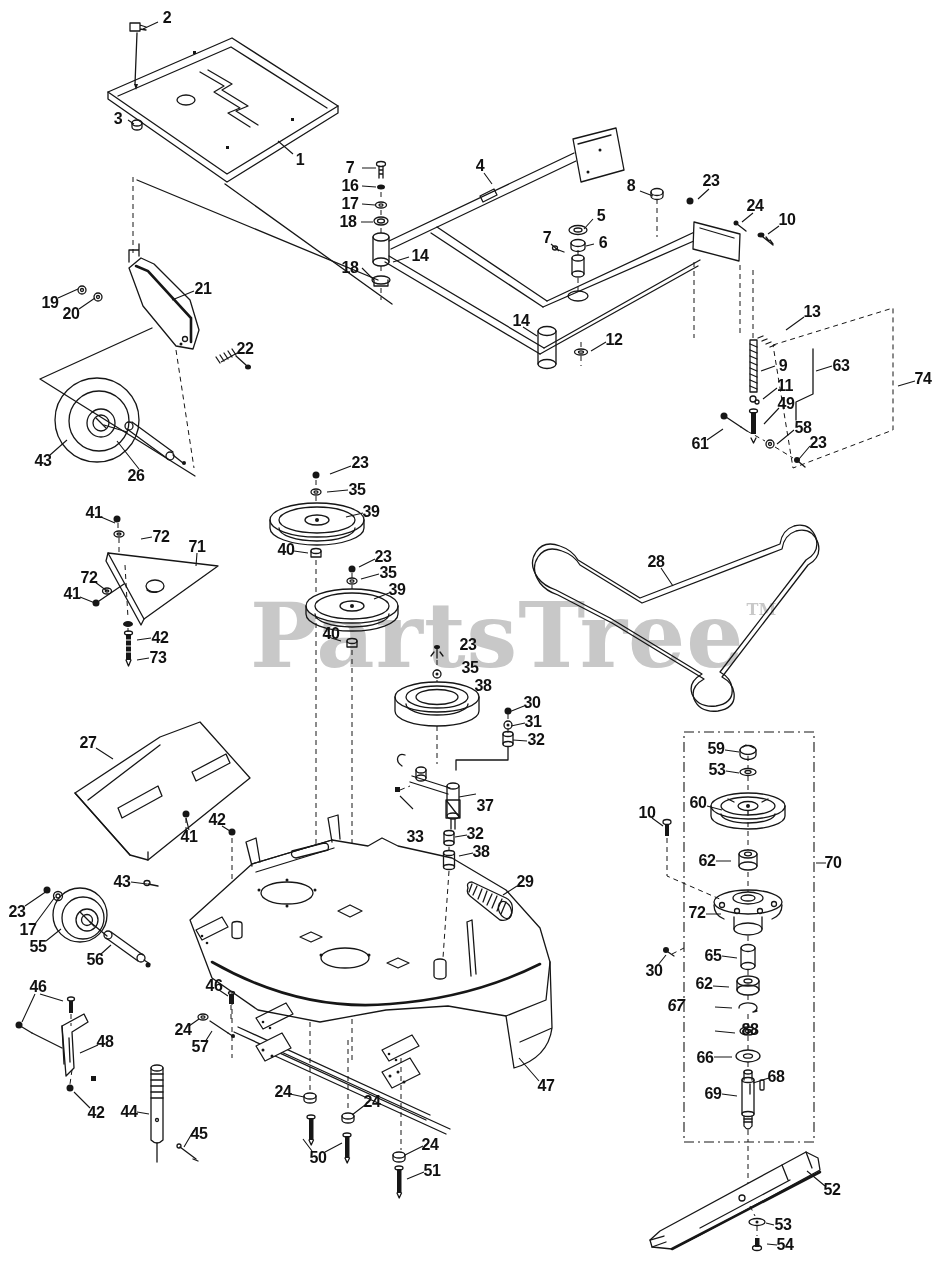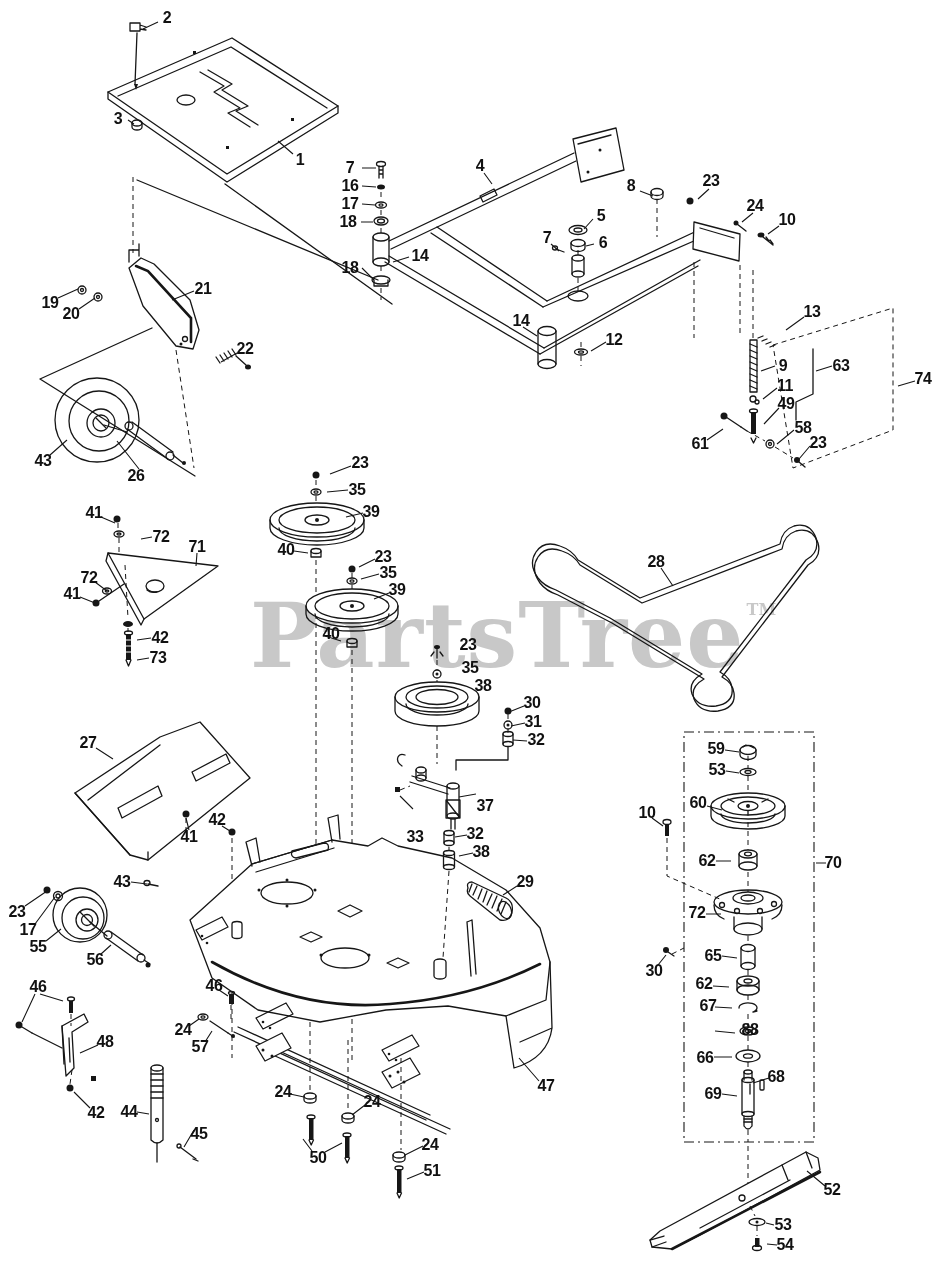--- a/index.html
+++ b/index.html
@@ -551,21 +551,21 @@
       <span class="callout" style="left: 716px; top: 749px; text-align: center;">59</span>
       <span class="callout" style="left: 717px; top: 770px;">53</span>
       <span class="callout" style="left: 698px; top: 803px;">60</span>
       <span class="callout" style="left: 647px; top: 813px;">10</span>
       <span class="callout" style="left: 707px; top: 861px;">62</span>
       <span class="callout" style="left: 833px; top: 863px;">70</span>
       <span class="callout" style="left: 697px; top: 913px;">72</span>
       <span class="callout" style="left: 713px; top: 956px;">65</span>
       <span class="callout" style="left: 654px; top: 971px;">30</span>
       <span class="callout" style="left: 704px; top: 984px;">62</span>
-      <span class="callout" style="left: 708px; top: 1006px;">67</span>
+      <span class="callout" style="left: 676px; top: 1006px; font-style: italic;">67</span>
       <span class="callout" style="left: 706px; top: 1030px; margin-left: 44px;">88</span>
       <span class="callout" style="left: 705px; top: 1058px;">66</span>
       <span class="callout" style="left: 776px; top: 1077px;">68</span>
       <span class="callout" style="left: 713px; top: 1094px;">69</span>
       <span class="callout" style="left: 832px; top: 1190px;">52</span>
       <span class="callout" style="left: 783px; top: 1225px;">53</span>
       <span class="callout" style="left: 785px; top: 1245px;">54</span>
     </div>
 </div>
 

